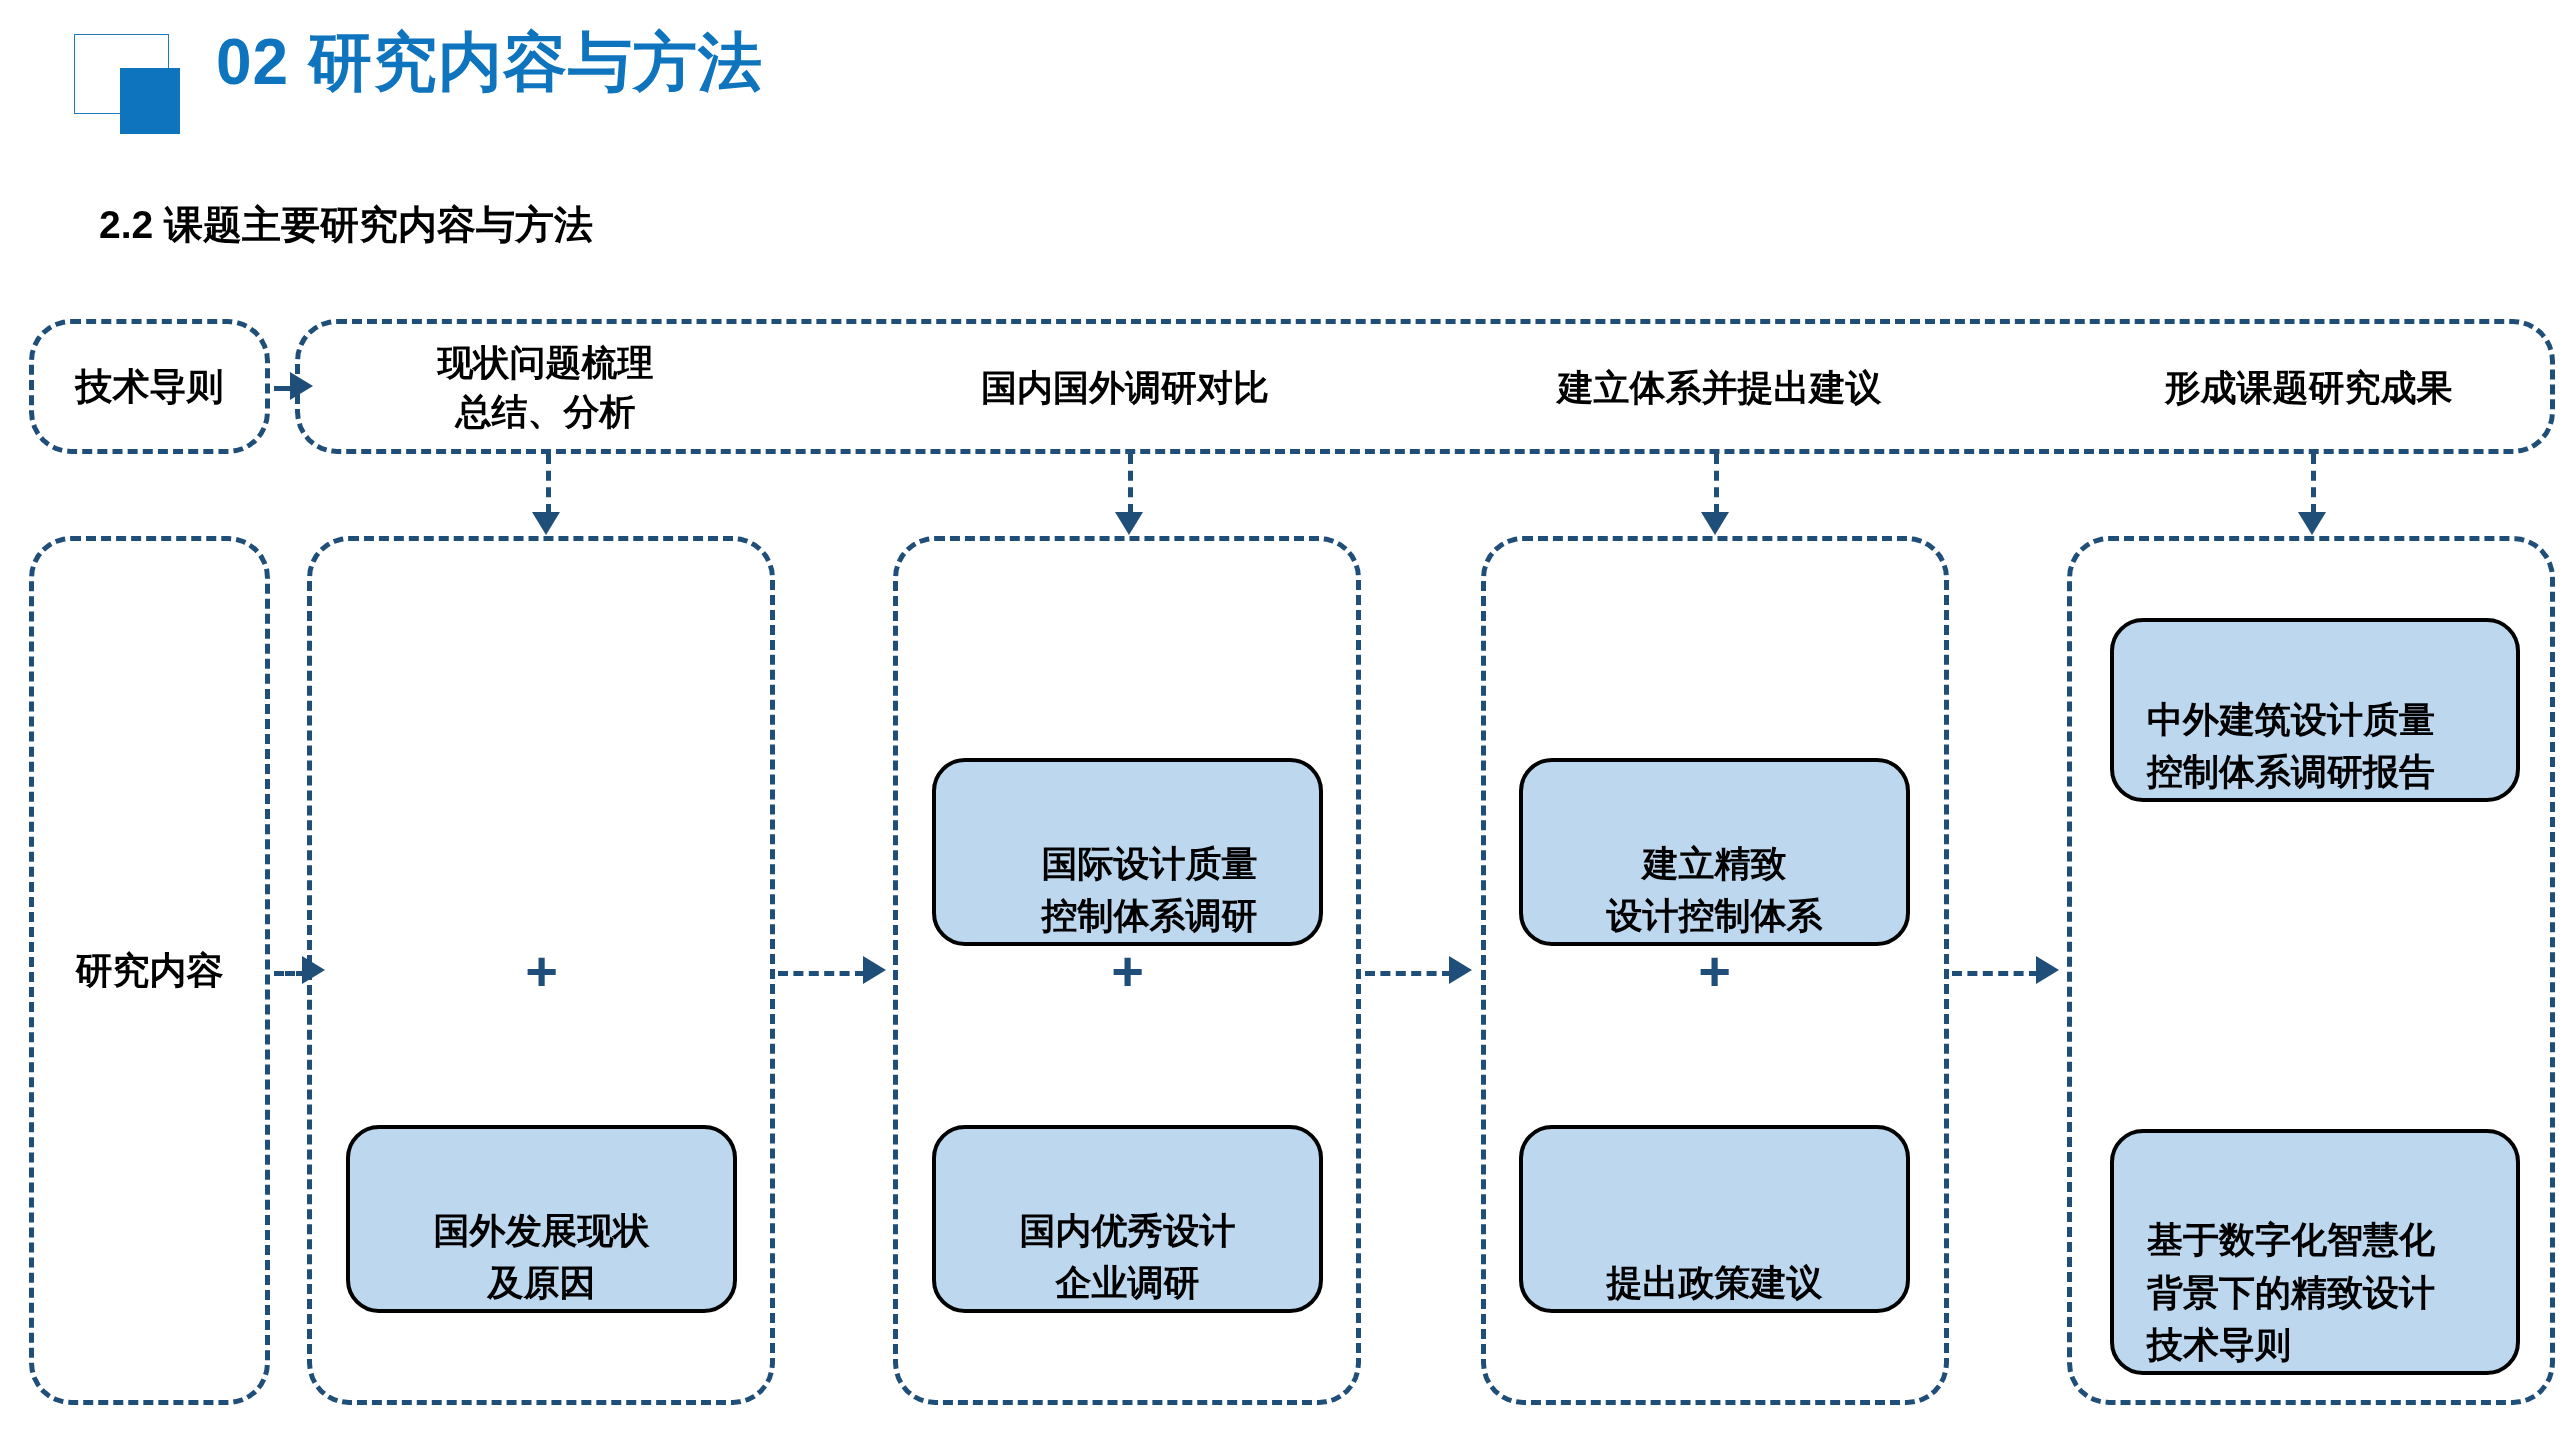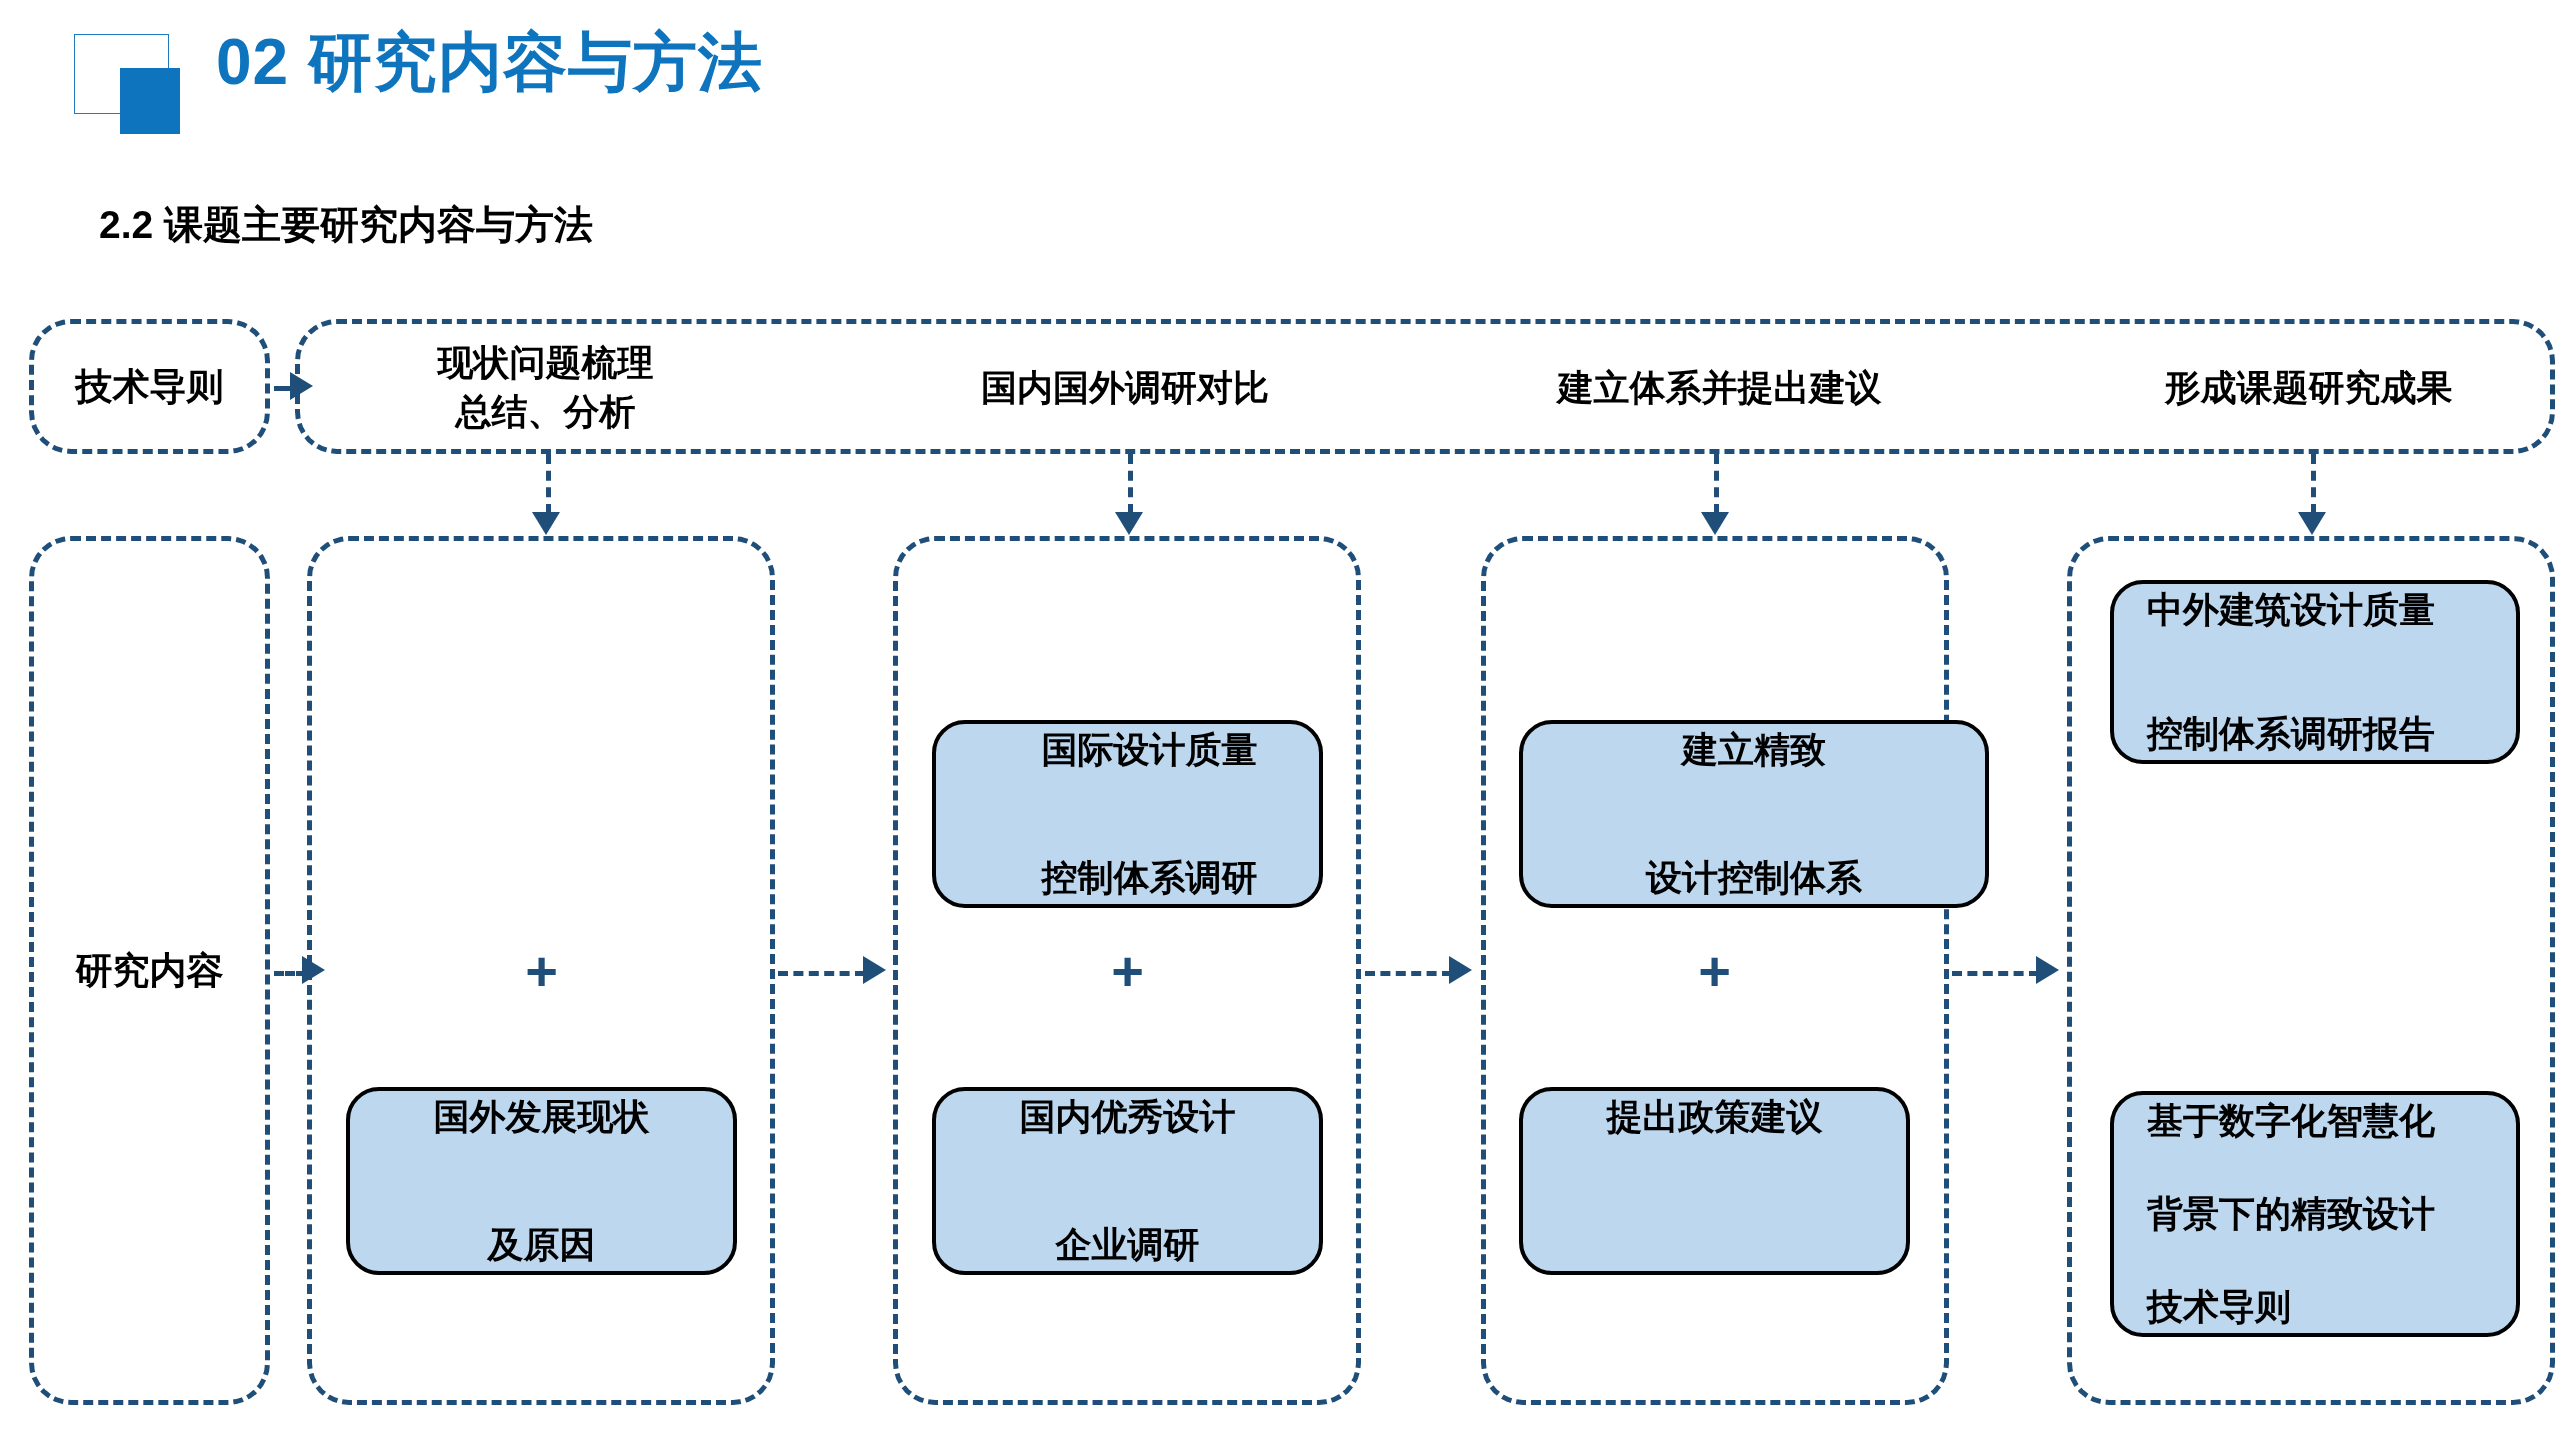--- a/index.html
+++ b/index.html
@@ -71,24 +71,25 @@
   .phase-label span{display:block;}
 
   
   .card{
     position:absolute;
     background:#bdd7ee;
     border:4.8px solid #000000;
     border-radius:33px;
     box-sizing:border-box;
     display:flex;flex-direction:column;
-    align-items:center;justify-content:space-between;
+    align-items:center;justify-content:flex-end;
     font-size:36px;font-weight:bold;color:#000000;
     line-height:1.45;
     text-align:center;
+    margin-top:38px;
   }
   .card.left-align{align-items:flex-start;text-align:left;padding-left:33px;}
   .card span{display:block;white-space:nowrap;}
 
   
   .plus{
     position:absolute;
     font-size:56px;font-weight:bold;color:#1f4e79;
     line-height:1;
     display:flex;align-items:center;justify-content:center;
@@ -192,21 +193,21 @@
     <span>国际设计质量</span>
     <span>控制体系调研</span>
   </div>
   <div class="plus" style="left:932px;top:942px;width:391px;height:58px;">+</div>
   <div class="card" style="left:932px;top:1087px;width:391px;height:188px;">
     <span>国内优秀设计</span>
     <span>企业调研</span>
   </div>
 
   <div class="dashed col-box col3"></div>
-  <div class="card" style="left:1519px;top:720px;width:470px;height:188px;">
+  <div class="card" style="left:1519px;top:720px;width:391px;height:188px;">
     <span>建立精致</span>
     <span>设计控制体系</span>
   </div>
   <div class="plus" style="left:1519px;top:942px;width:391px;height:58px;">+</div>
   <div class="card" style="left:1519px;top:1087px;width:391px;height:188px;">
     <span>提出政策建议</span>
   </div>
 
   <div class="dashed col-box col4"></div>
   <div class="card left-align" style="left:2110px;top:580px;width:410px;height:184px;">

